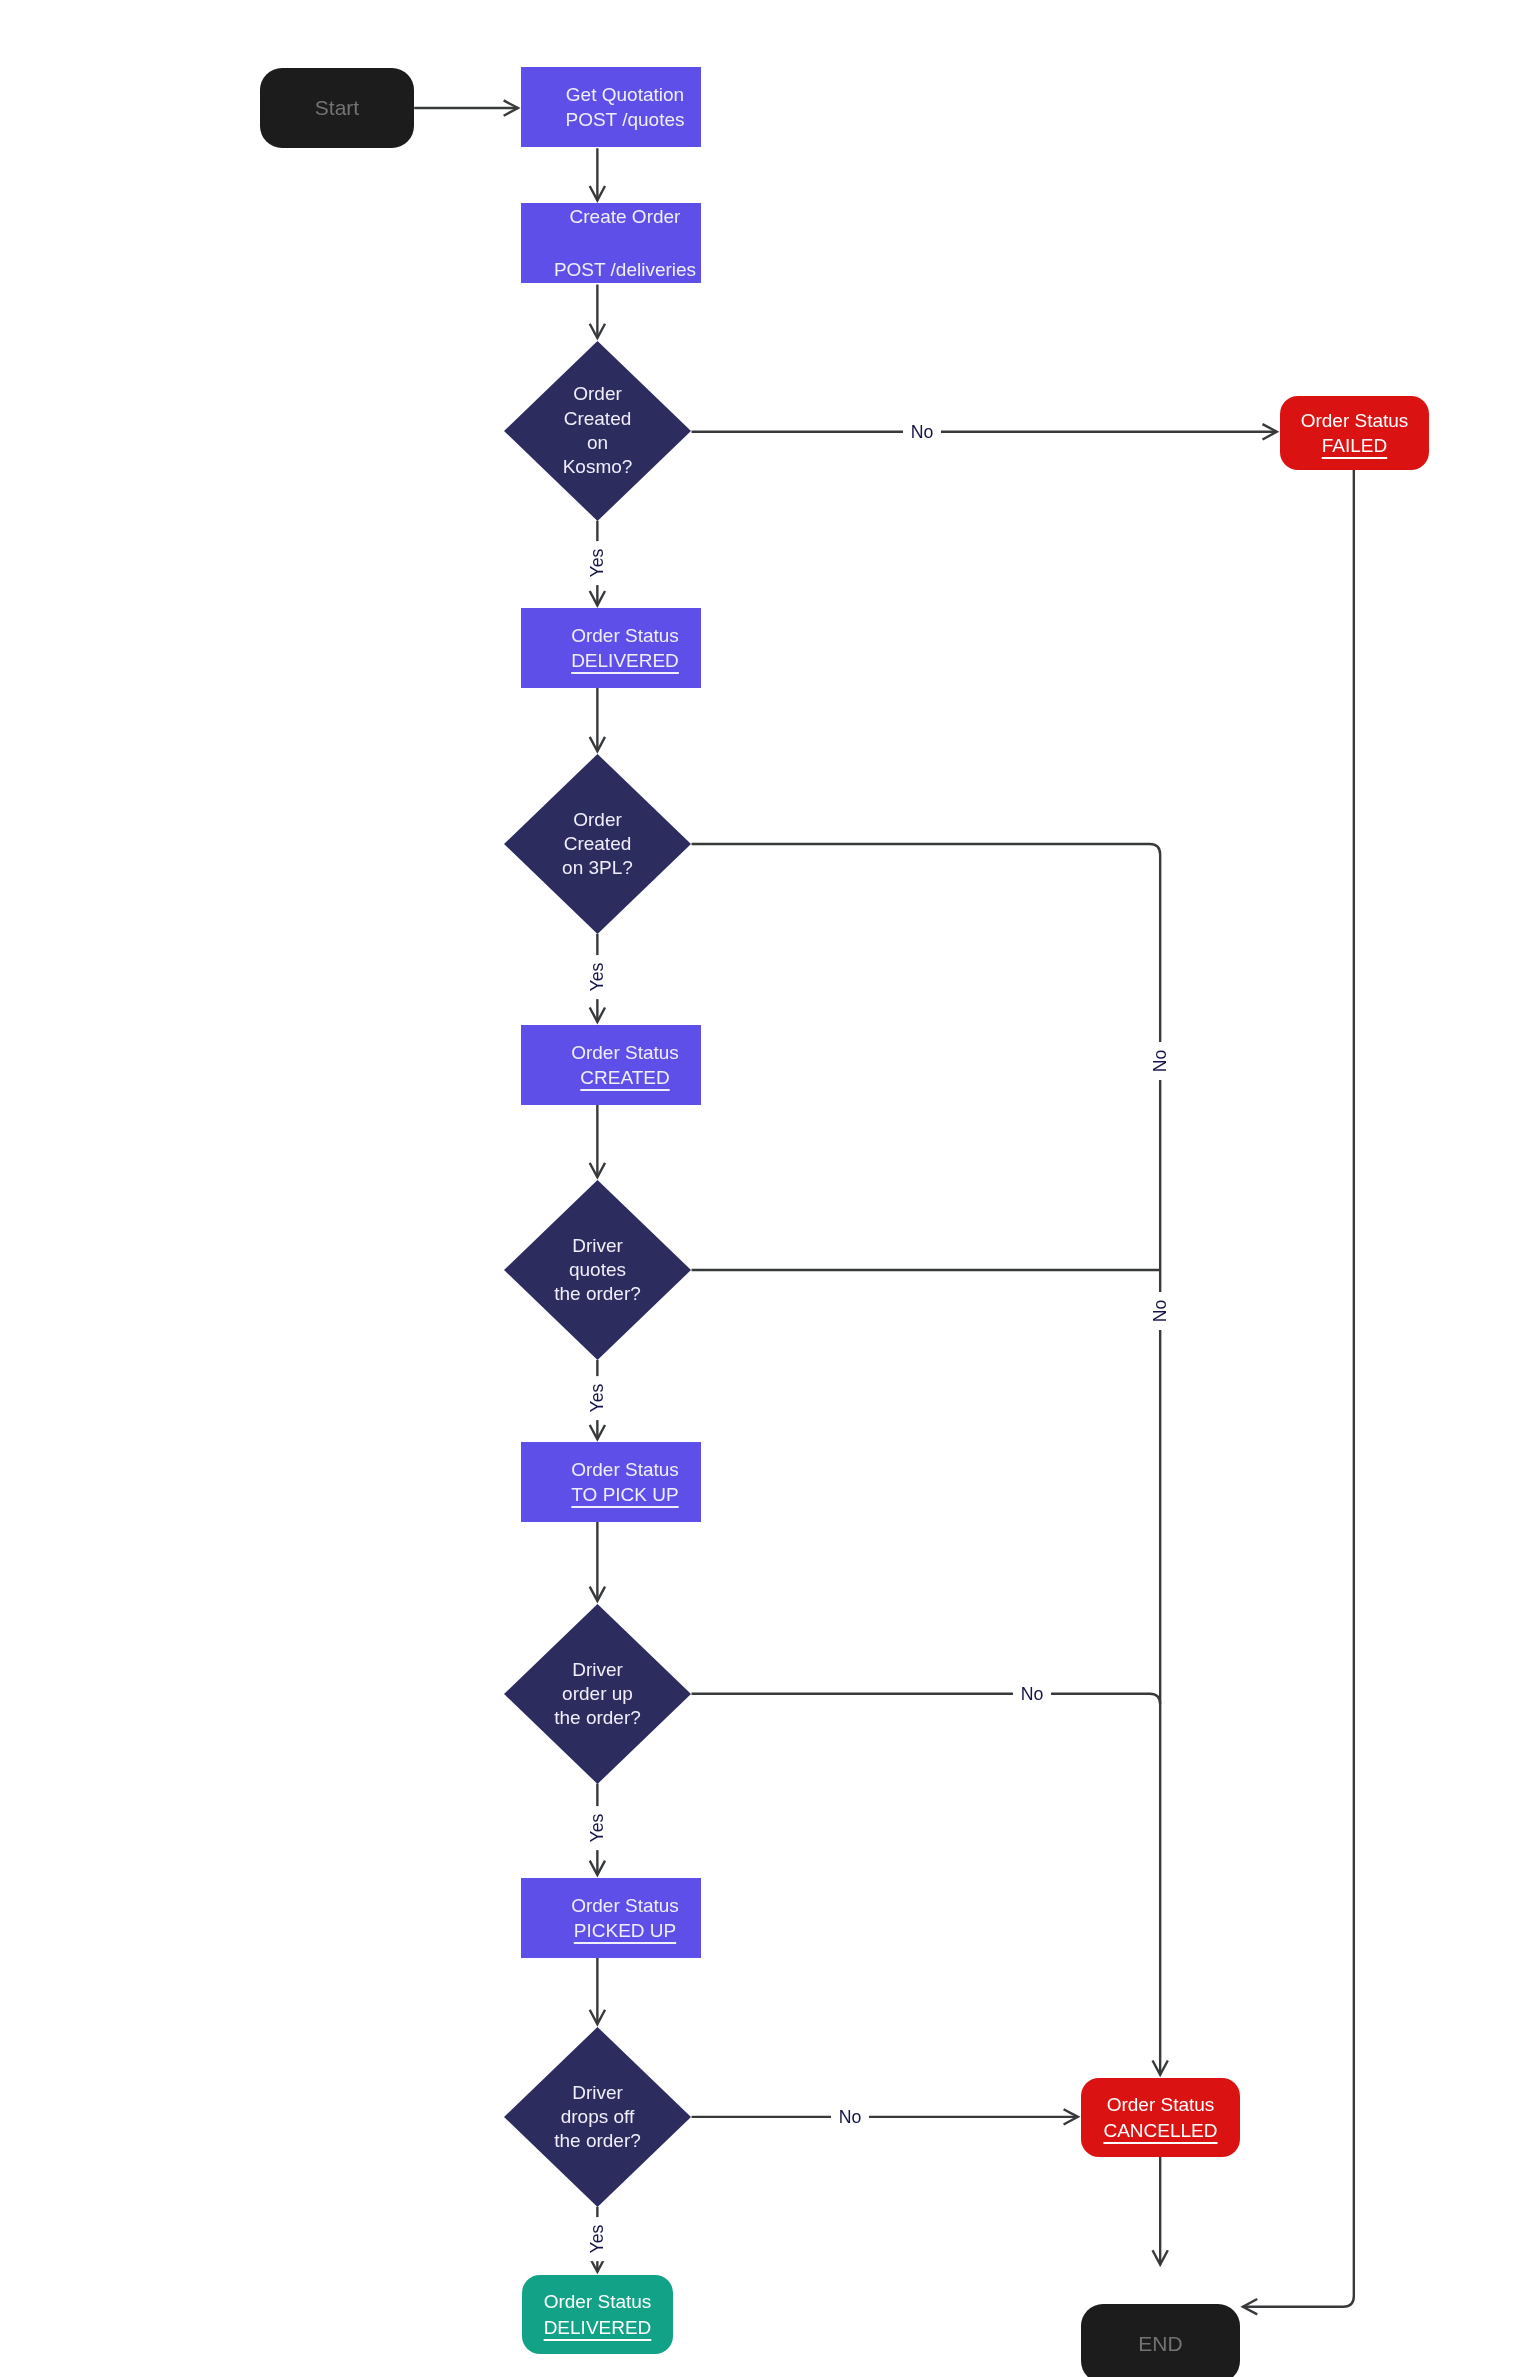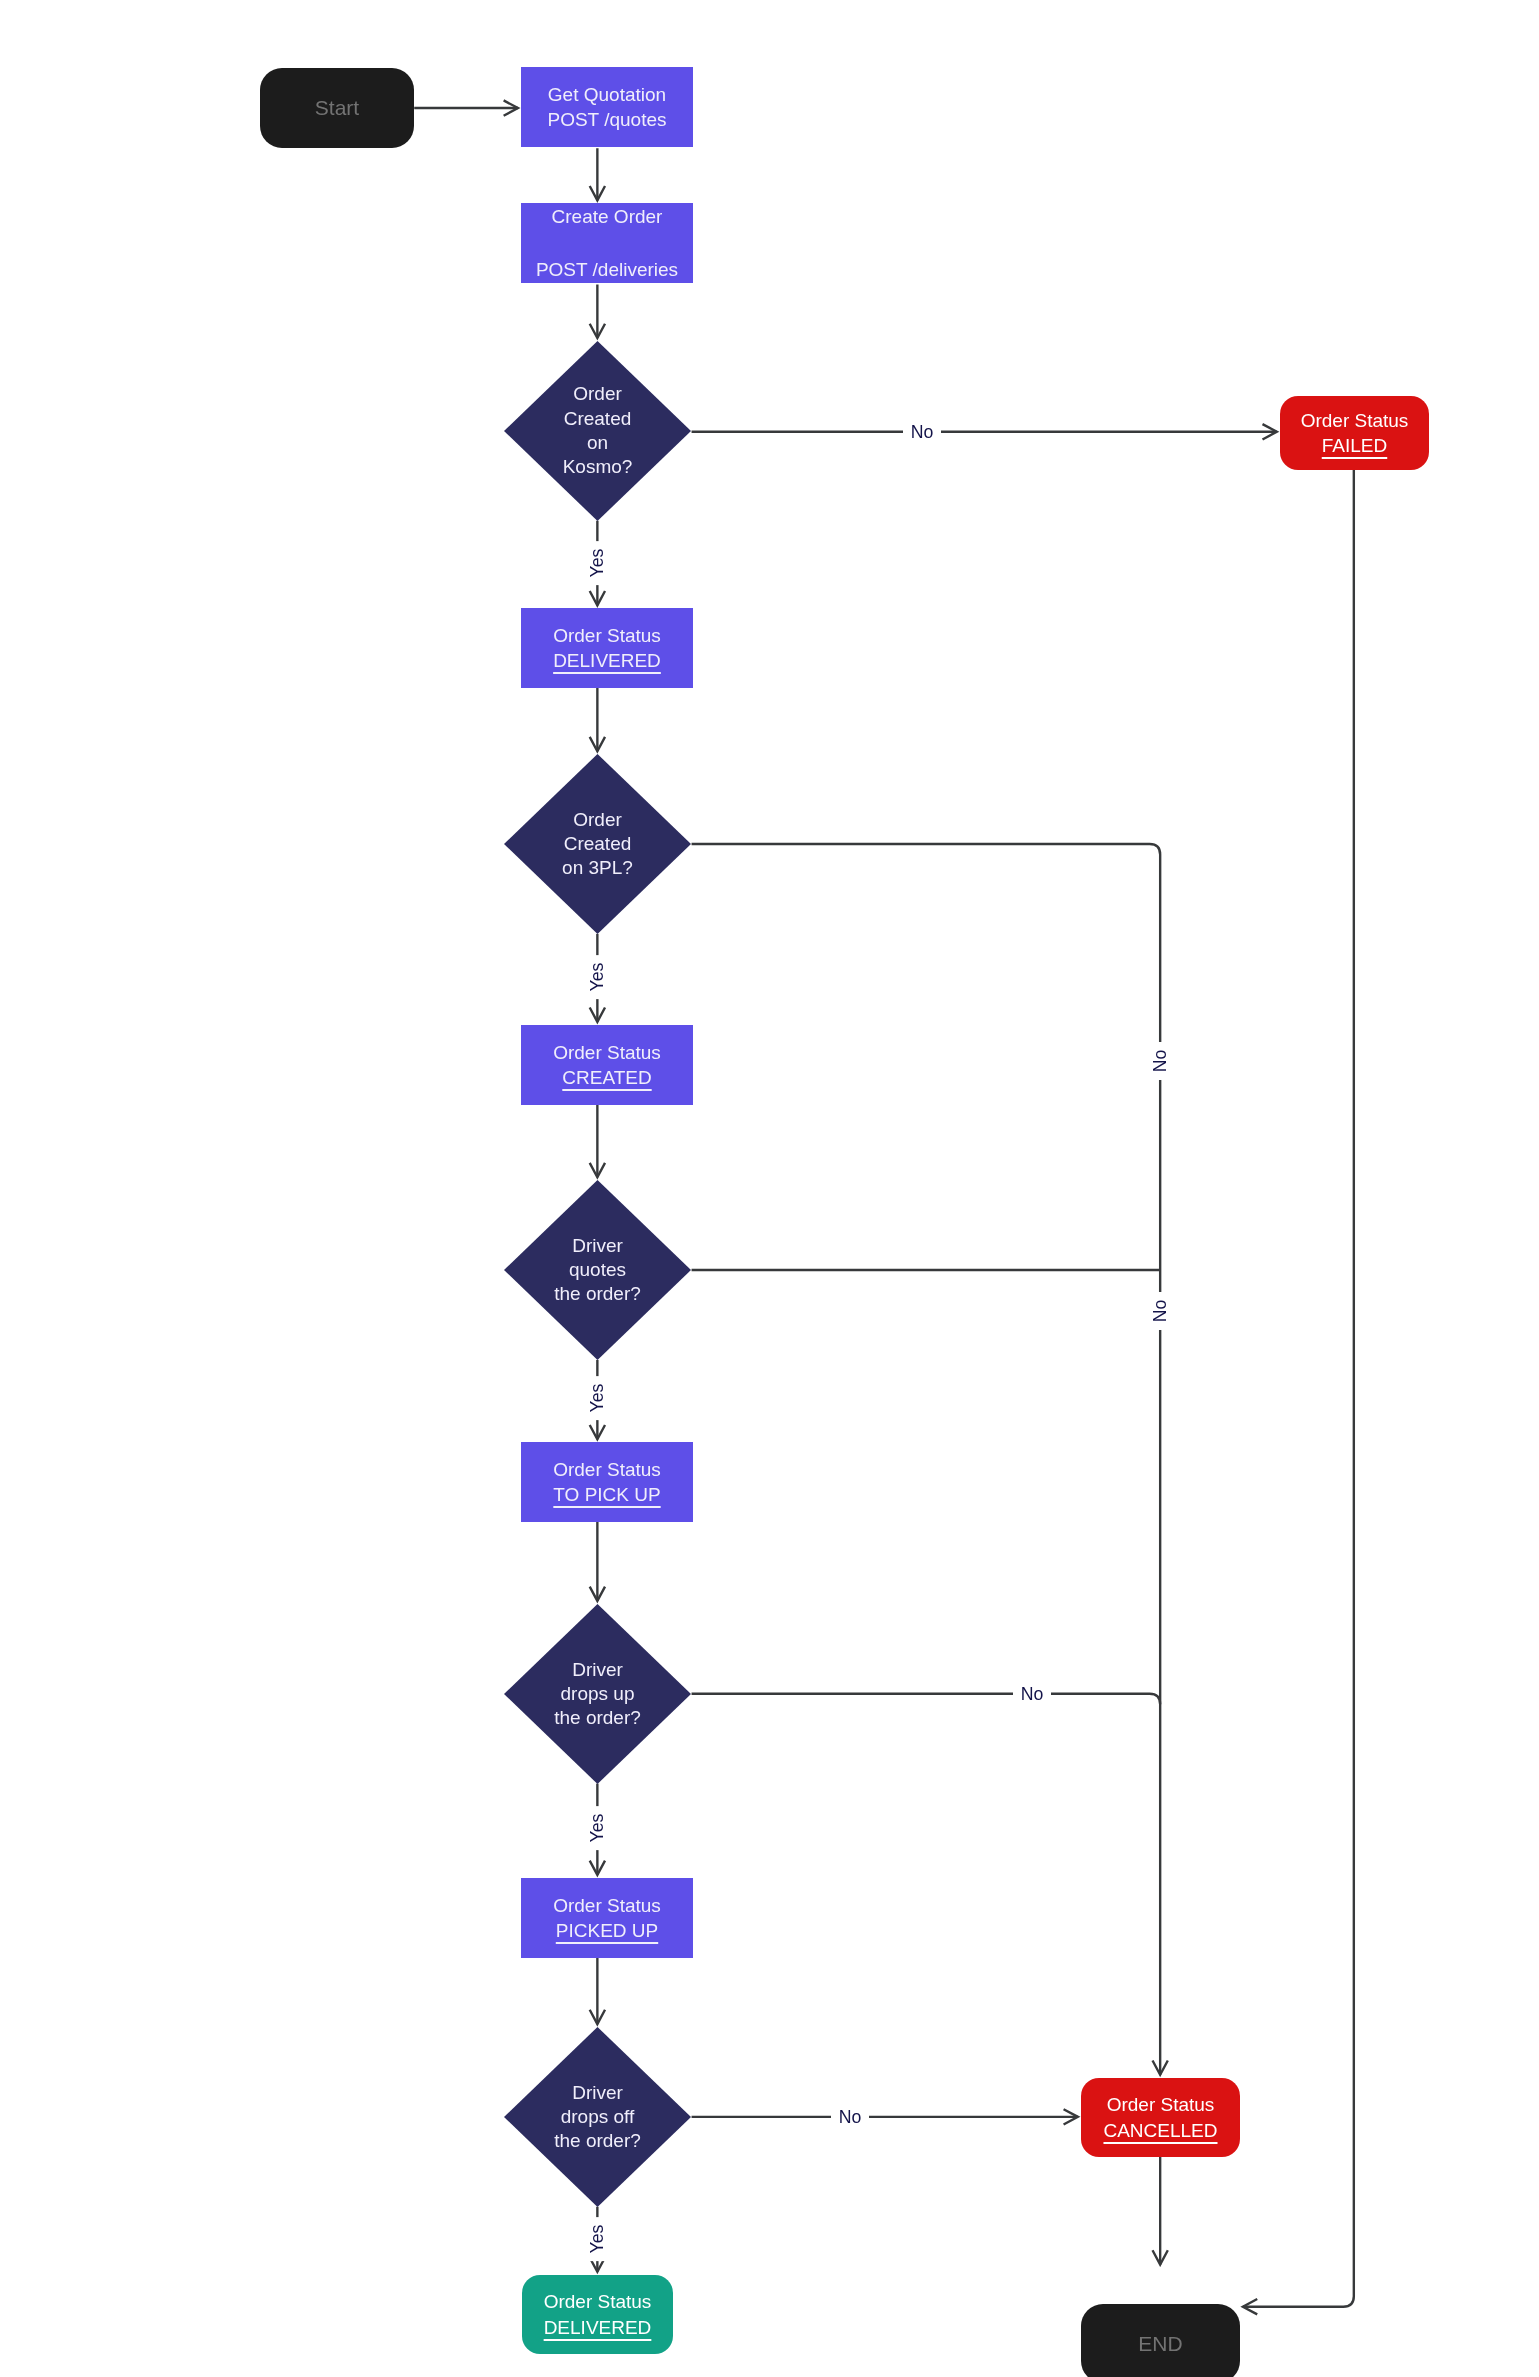--- a/index.html
+++ b/index.html
@@ -12,21 +12,21 @@
   }
   .layer { position:absolute; left:0; top:0; }
   .node {
     position:absolute;
     display:flex; flex-direction:column;
     align-items:center; justify-content:center;
     text-align:center;
     color:#F0EEFB;
     font-size:19px; line-height:1.32;
   }
-  .process { background:#5E4FE8; width:172px; height:80px; }
+  .process { background:#5E4FE8; width:152px; height:80px;padding-left:28px; }
   .decision {
     background:#2C2C5F;
     width:187px; height:180px;
     clip-path:polygon(50% 0, 100% 50%, 50% 100%, 0 50%);
     line-height:1.28;
   }
   .terminal-dark  { background:#1C1C1C; border-radius:22px; color:#737373; font-size:21px; }
   .terminal-red   { background:#DA1212; border-radius:18px; color:#FFFFFF; }
   .terminal-green { background:#12A287; border-radius:18px; color:#FFFFFF; }
   .u {
@@ -127,21 +127,21 @@
     <div>the order?</div>
   </div>
 
   <div class="node process" style="left:521px; top:1442px;">
     <div>Order Status</div>
     <div class="u">TO PICK UP</div>
   </div>
 
   <div class="node decision" style="left:504px; top:1604px;">
     <div>Driver</div>
-    <div>drops up</div>
+    <div>order up</div>
     <div>the order?</div>
   </div>
 
   <div class="node process" style="left:521px; top:1878px;">
     <div>Order Status</div>
     <div class="u">PICKED UP</div>
   </div>
 
   <div class="node decision" style="left:504px; top:2027px;">
     <div>Driver</div>

